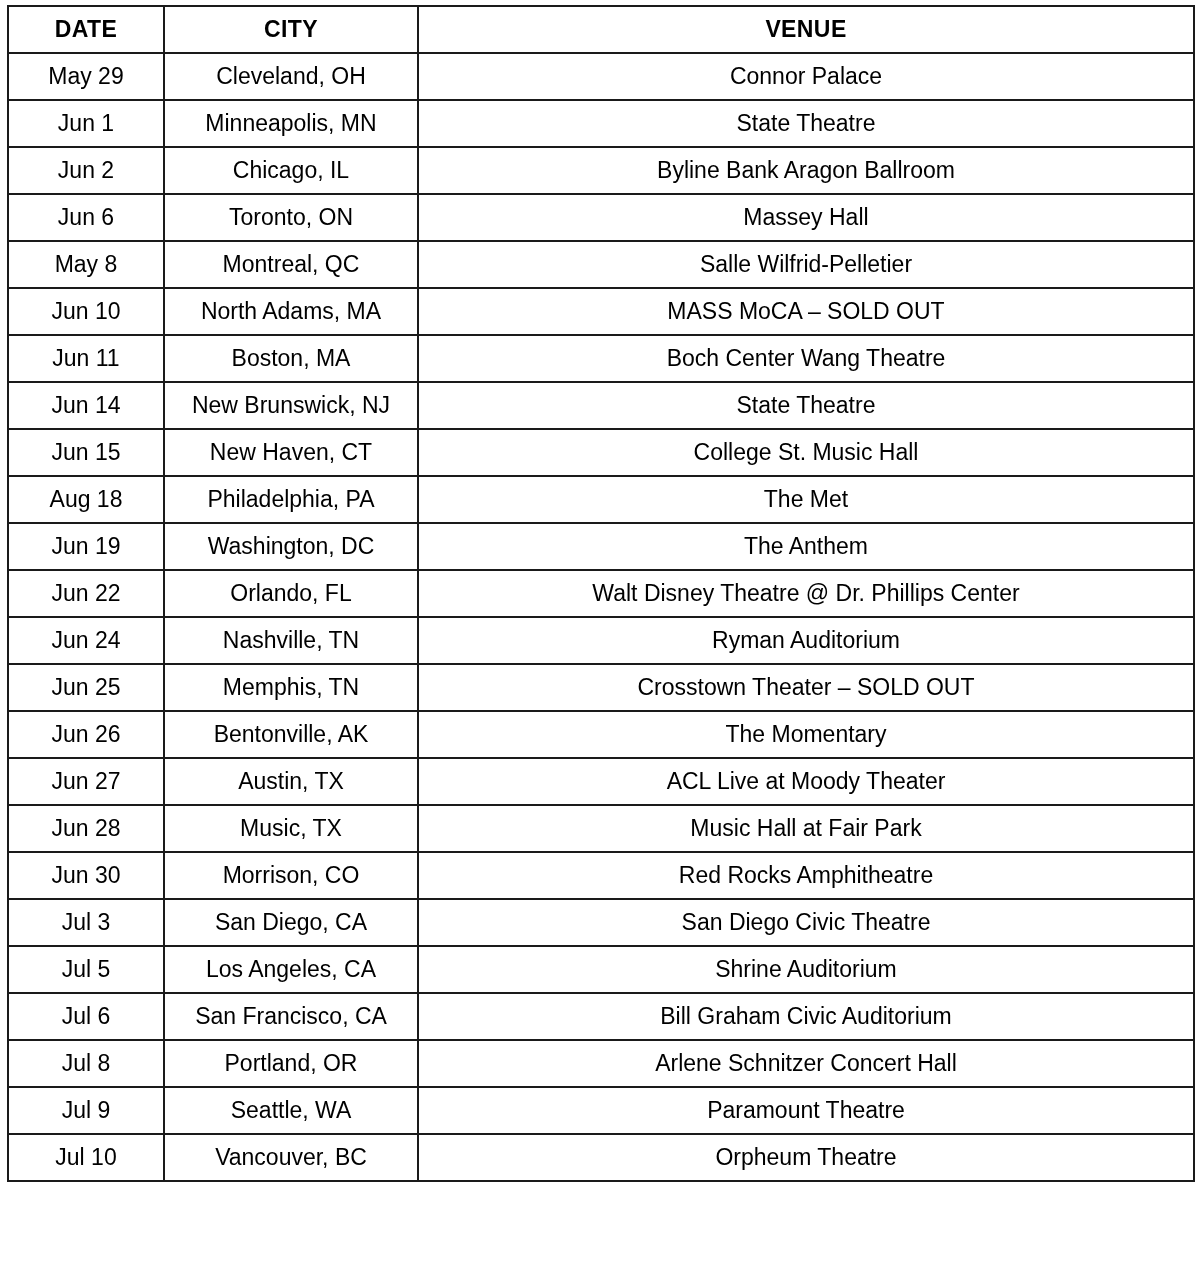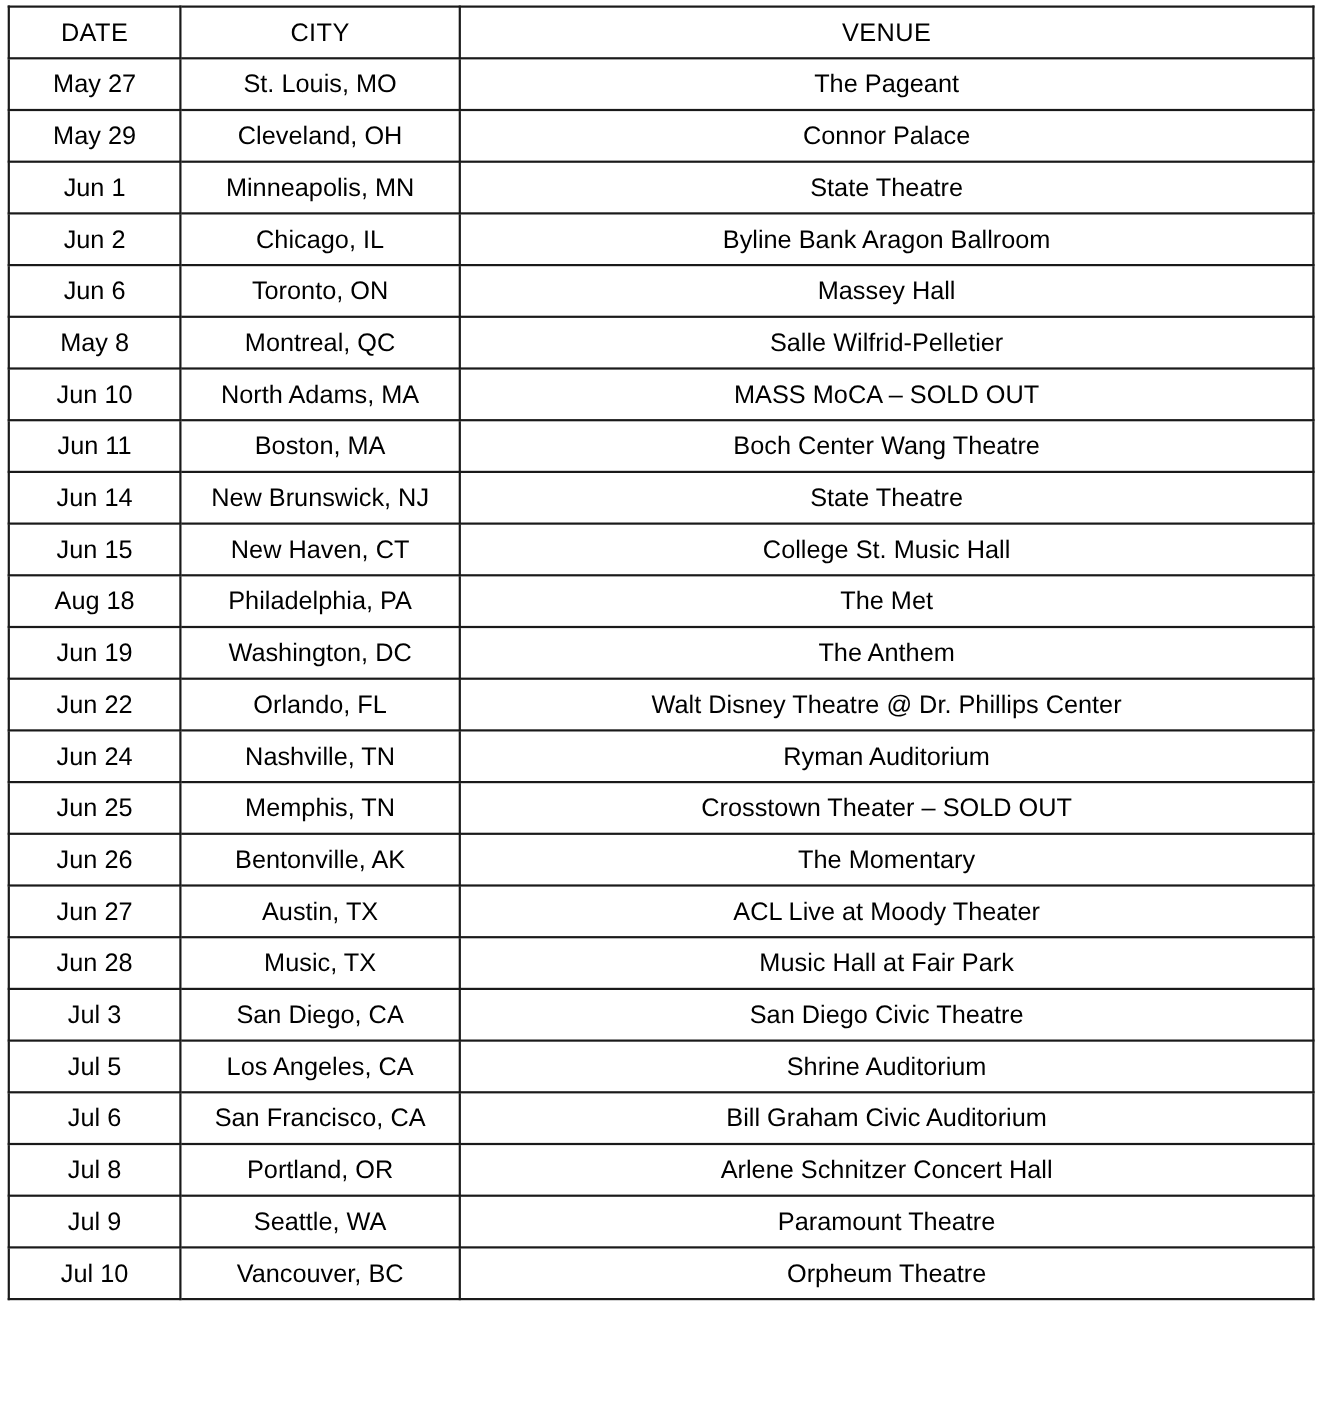--- a/index.html
+++ b/index.html
@@ -39,21 +39,21 @@
     text-align: center;
     vertical-align: middle;
     padding: 0 4px;
     white-space: nowrap;
     overflow: hidden;
   }
 
   table.tour-table thead th {
     height: 45px;
     font-size: 23px;
-    font-weight: normal;
+    font-weight: bold;
     letter-spacing: 0.4px;
   }
 
   table.tour-table tbody td {
     height: 45px;
     font-size: 23px;
     font-weight: normal;
   }
 </style>
 </head>
@@ -68,25 +68,20 @@
     </colgroup>
     <thead>
       <tr>
         <th>DATE</th>
         <th>CITY</th>
         <th>VENUE</th>
       </tr>
     </thead>
     <tbody id="tour-table-body">
         <tr>
-          <td>May 27</td>
-          <td>St. Louis, MO</td>
-          <td>The Pageant</td>
-        </tr>
-        <tr>
           <td>May 29</td>
           <td>Cleveland, OH</td>
           <td>Connor Palace</td>
         </tr>
         <tr>
           <td>Jun 1</td>
           <td>Minneapolis, MN</td>
           <td>State Theatre</td>
         </tr>
         <tr>
@@ -158,20 +153,25 @@
           <td>Jun 27</td>
           <td>Austin, TX</td>
           <td>ACL Live at Moody Theater</td>
         </tr>
         <tr>
           <td>Jun 28</td>
           <td>Music, TX</td>
           <td>Music Hall at Fair Park</td>
         </tr>
         <tr>
+          <td>Jun 30</td>
+          <td>Morrison, CO</td>
+          <td>Red Rocks Amphitheatre</td>
+        </tr>
+        <tr>
           <td>Jul 3</td>
           <td>San Diego, CA</td>
           <td>San Diego Civic Theatre</td>
         </tr>
         <tr>
           <td>Jul 5</td>
           <td>Los Angeles, CA</td>
           <td>Shrine Auditorium</td>
         </tr>
         <tr>

